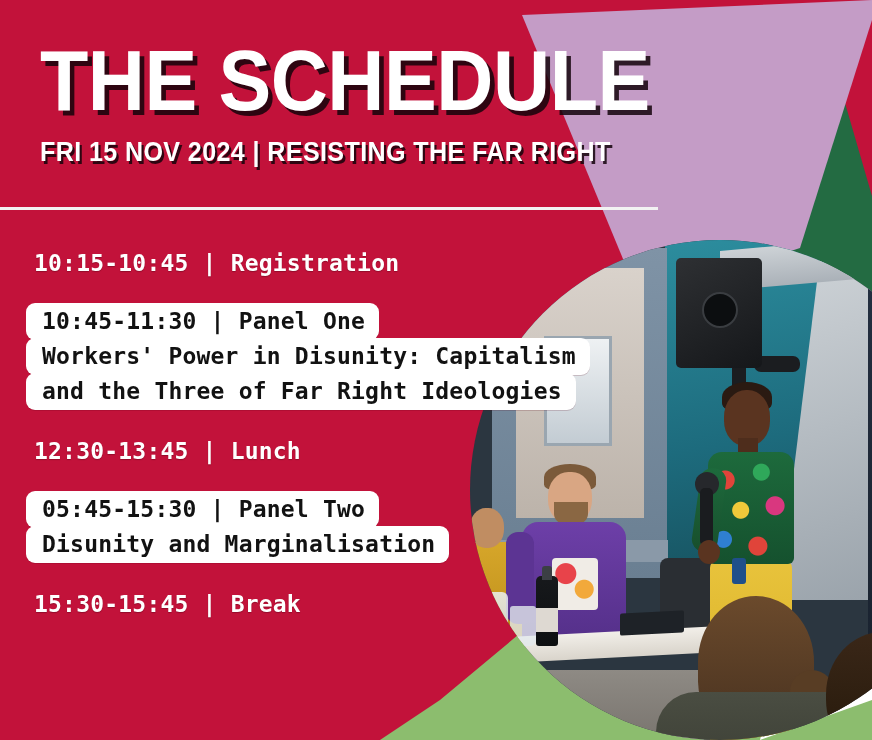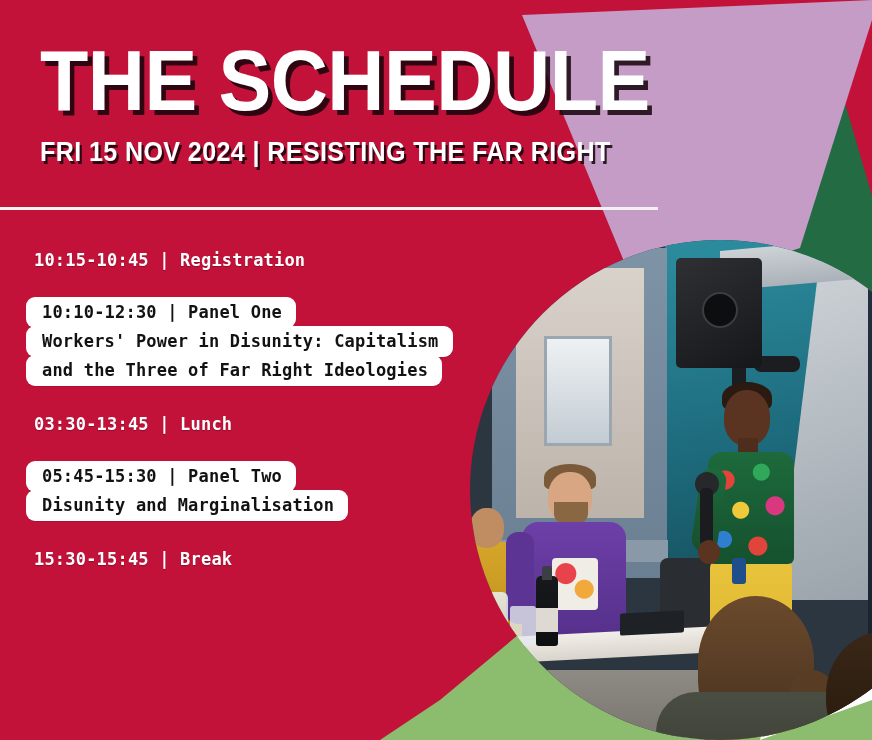--- a/index.html
+++ b/index.html
@@ -349,21 +349,21 @@
     width: 540px;
     z-index: 20;
   }
   .entry {
     margin-bottom: 20px;
   }
   .entry .line {
     display: block;
     width: fit-content;
     font-family: "DejaVu Sans Mono", "Liberation Mono", monospace;
-    font-size: 17px;
+    font-size: 23px;
     font-weight: bold;
     line-height: 1.0;
     letter-spacing: 0.2px;
     white-space: pre;
   }
   
   .entry.plain .line {
     color: #ffffff;
     padding: 4px 0 4px 34px;
     text-shadow: 0 1px 1px rgba(60,0,16,0.35);
@@ -458,26 +458,26 @@
     <h1 class="title">THE SCHEDULE</h1>
     <div class="subtitle">FRI 15 NOV 2024  |  RESISTING THE FAR RIGHT</div>
   </div>
   <div class="divider"></div>
 
   <div class="schedule">
       <div class="entry plain">
         <span class="line">10:15-10:45 | Registration</span>
       </div>
       <div class="entry boxed">
-        <span class="line">10:10-12:30 | Panel One</span>
+        <span class="line">10:45-11:30 | Panel One</span>
         <span class="line">Workers' Power in Disunity: Capitalism</span>
         <span class="line">and the Three of Far Right Ideologies</span>
       </div>
       <div class="entry plain">
-        <span class="line">03:30-13:45 | Lunch</span>
+        <span class="line">12:30-13:45 | Lunch</span>
       </div>
       <div class="entry boxed">
         <span class="line">05:45-15:30 | Panel Two</span>
         <span class="line">Disunity and Marginalisation</span>
       </div>
       <div class="entry plain">
         <span class="line">15:30-15:45 | Break</span>
       </div>
     </div>
 

